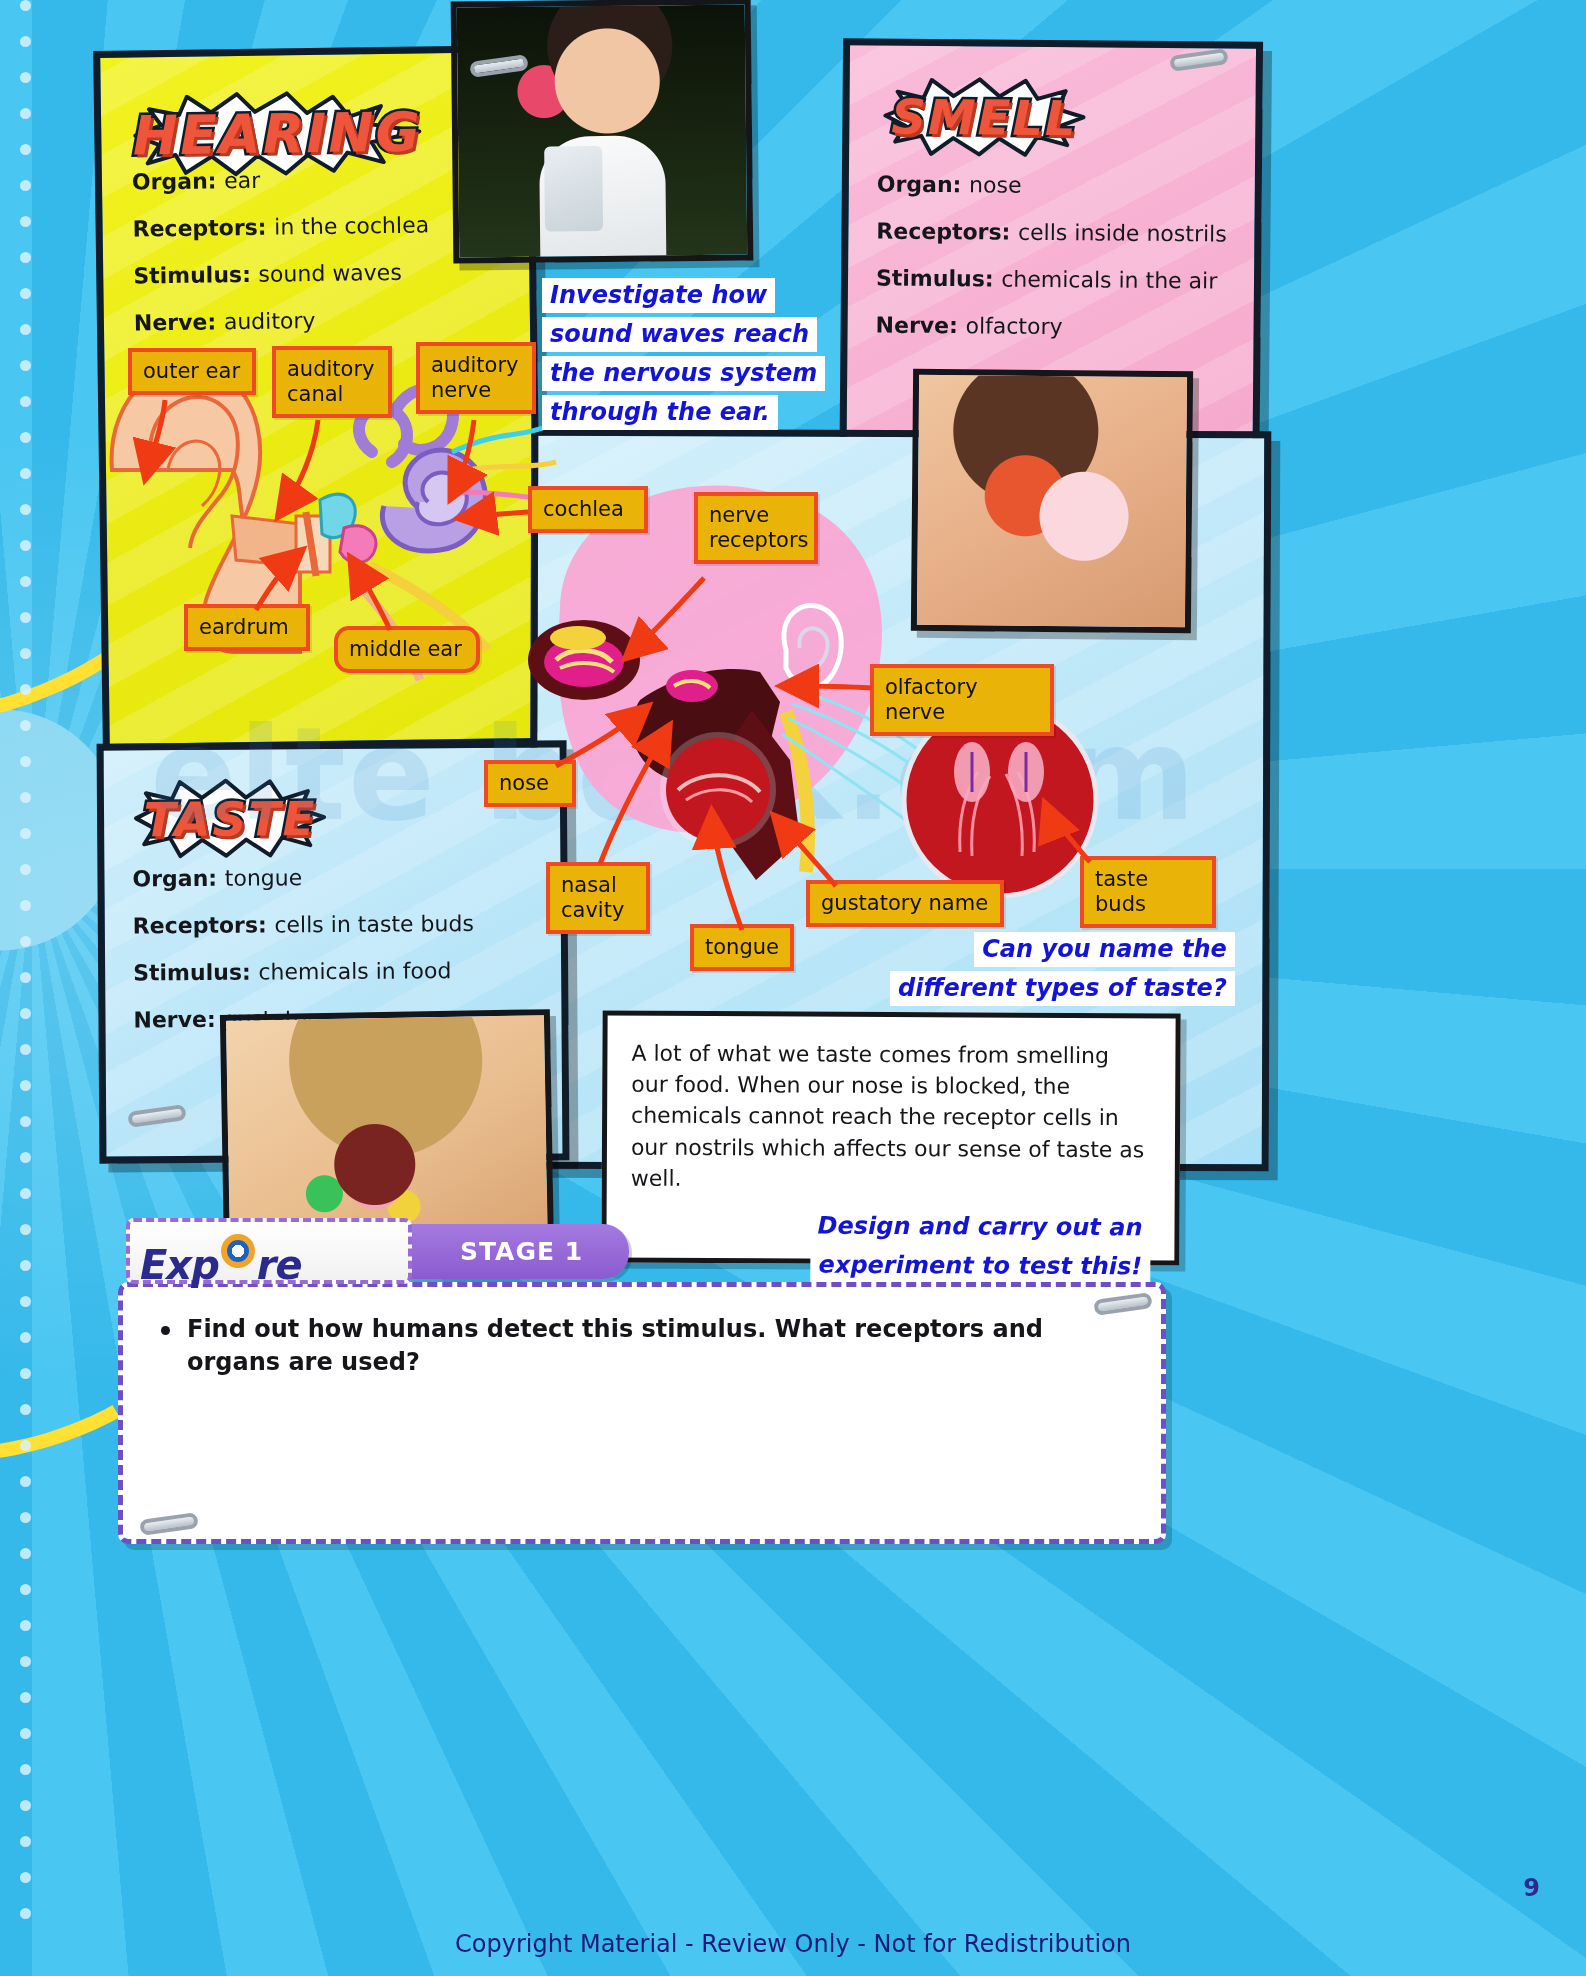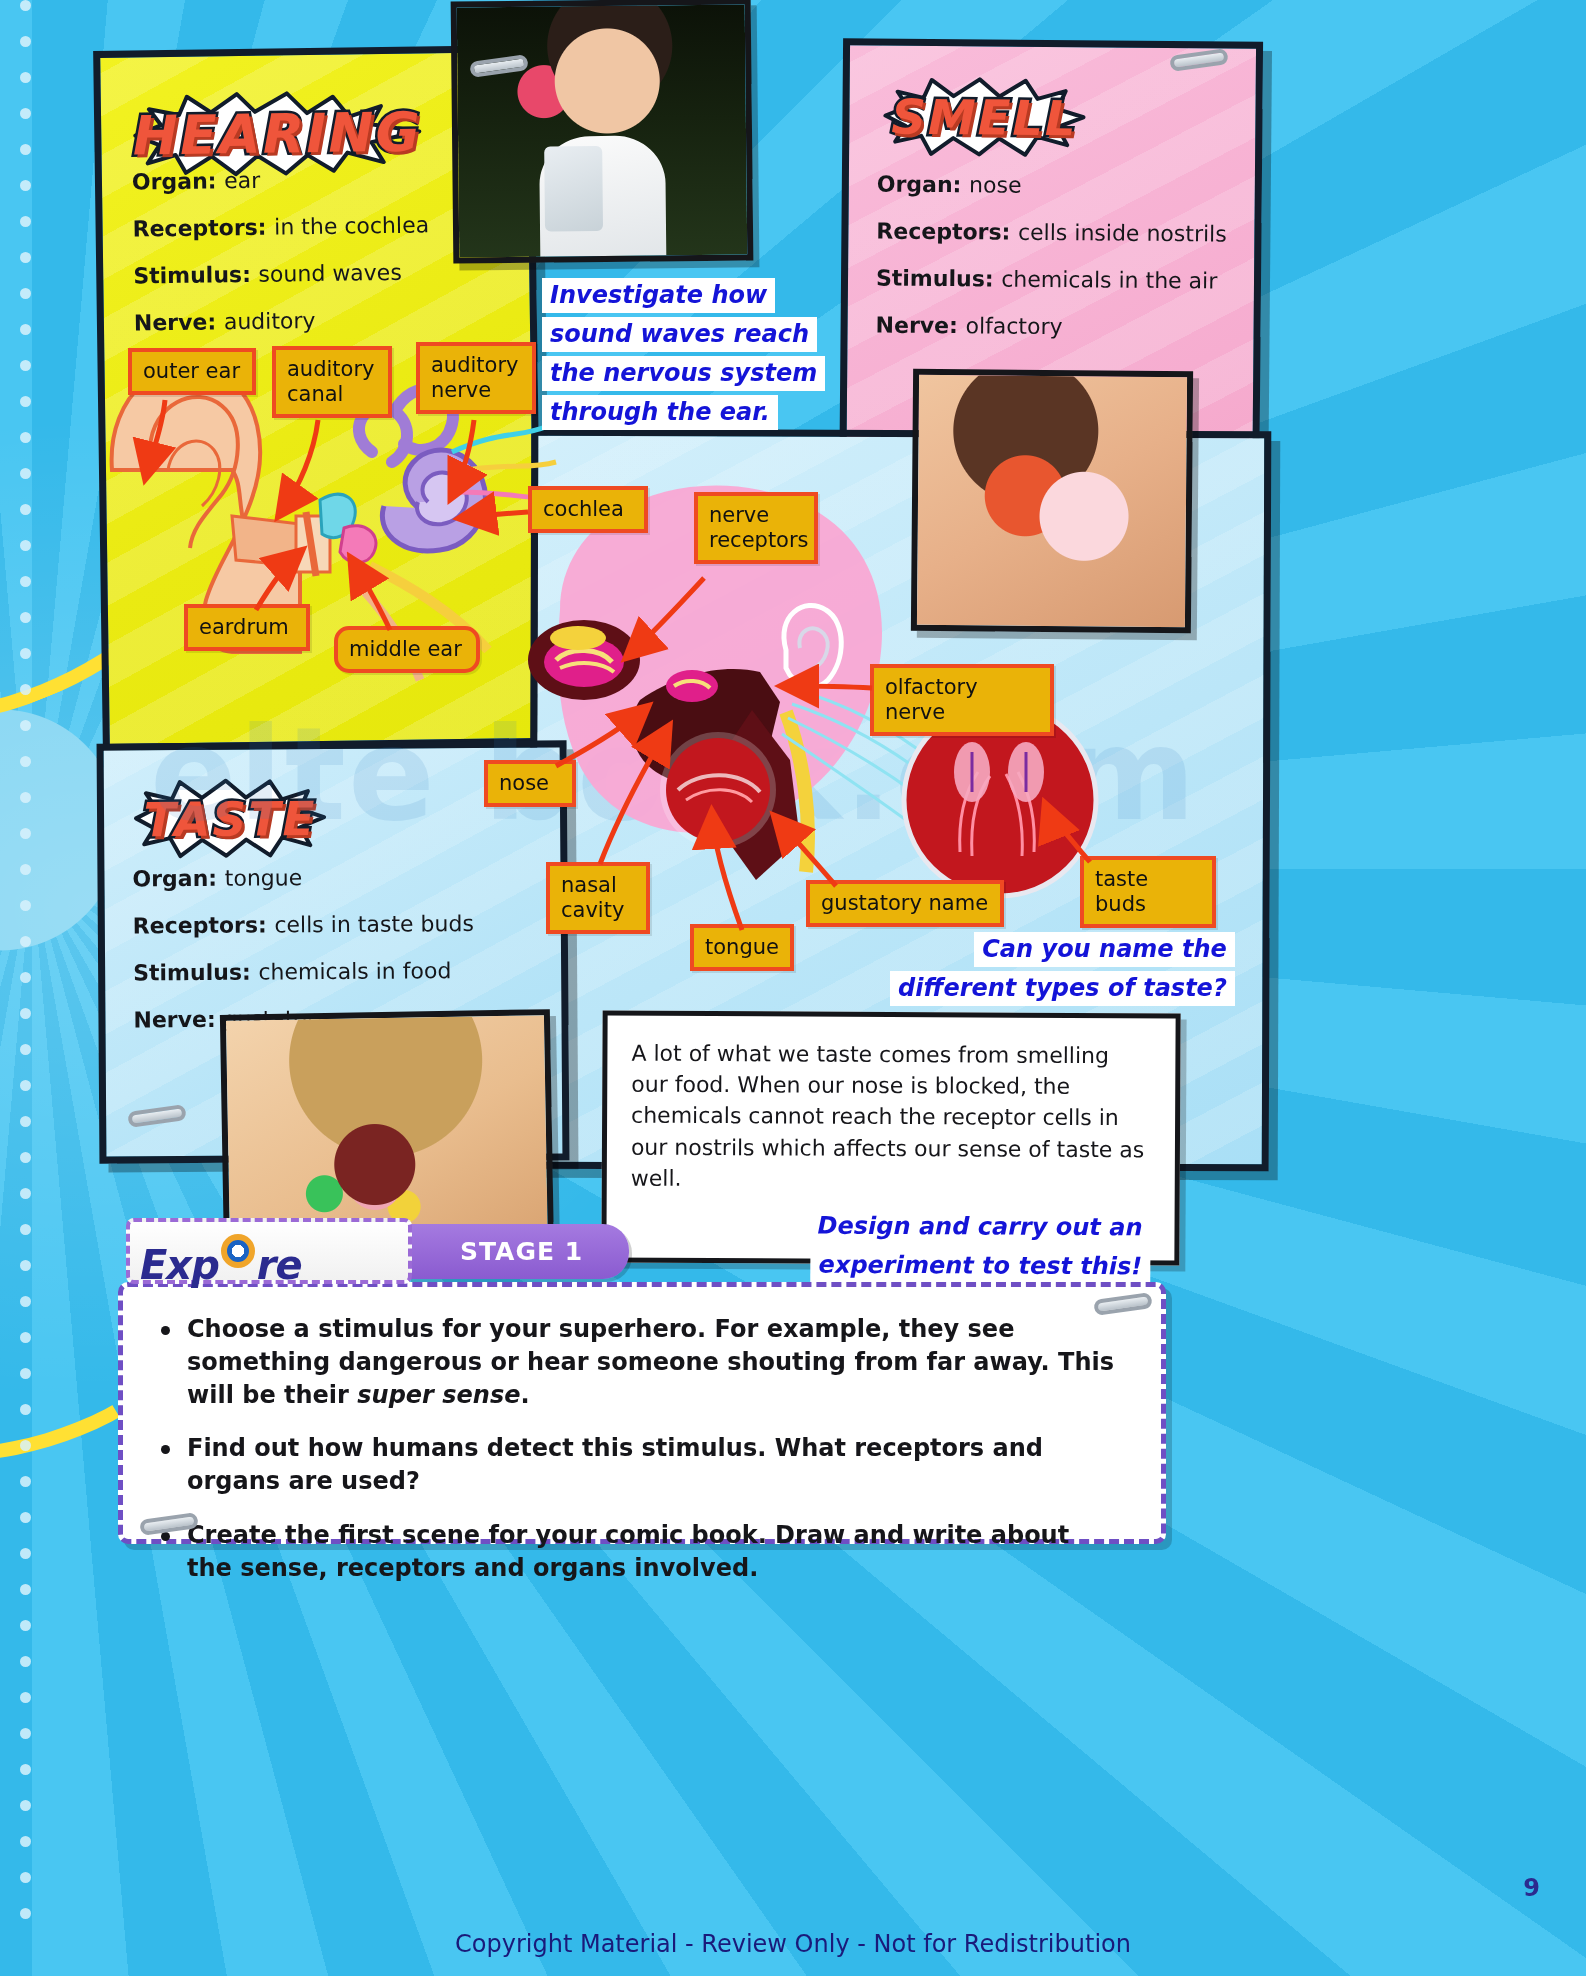--- a/index.html
+++ b/index.html
@@ -548,22 +548,20 @@
     <span class="ex">Ex</span>
     <span class="ex">p</span>
     <span class="o-ring"></span>
     <span class="ex">re</span>
   </div>
   <div id="stage-pill">STAGE 1</div>
 </div>
 
 <div id="tasks">
   <ul id="task-items">
-      <li>Choose a stimulus for your superhero. For example, they see something dangerous or hear someone shouting from far away. This will be their <em>super sense</em>.</li>
       <li>Find out how humans detect this stimulus. What receptors and organs are used?</li>
-      <li>Create the first scene for your comic book. Draw and write about the sense, receptors and organs involved.</li>
     </ul>
 </div>
 <div class="clip" style="left:1094px; top:1296px;"></div>
 <div class="clip" style="left:140px; top:1516px;"></div>
 
 <div id="page-number">9</div>
 <div id="copyright">Copyright Material  - Review Only -  Not for Redistribution</div>
 
 </body></html>

